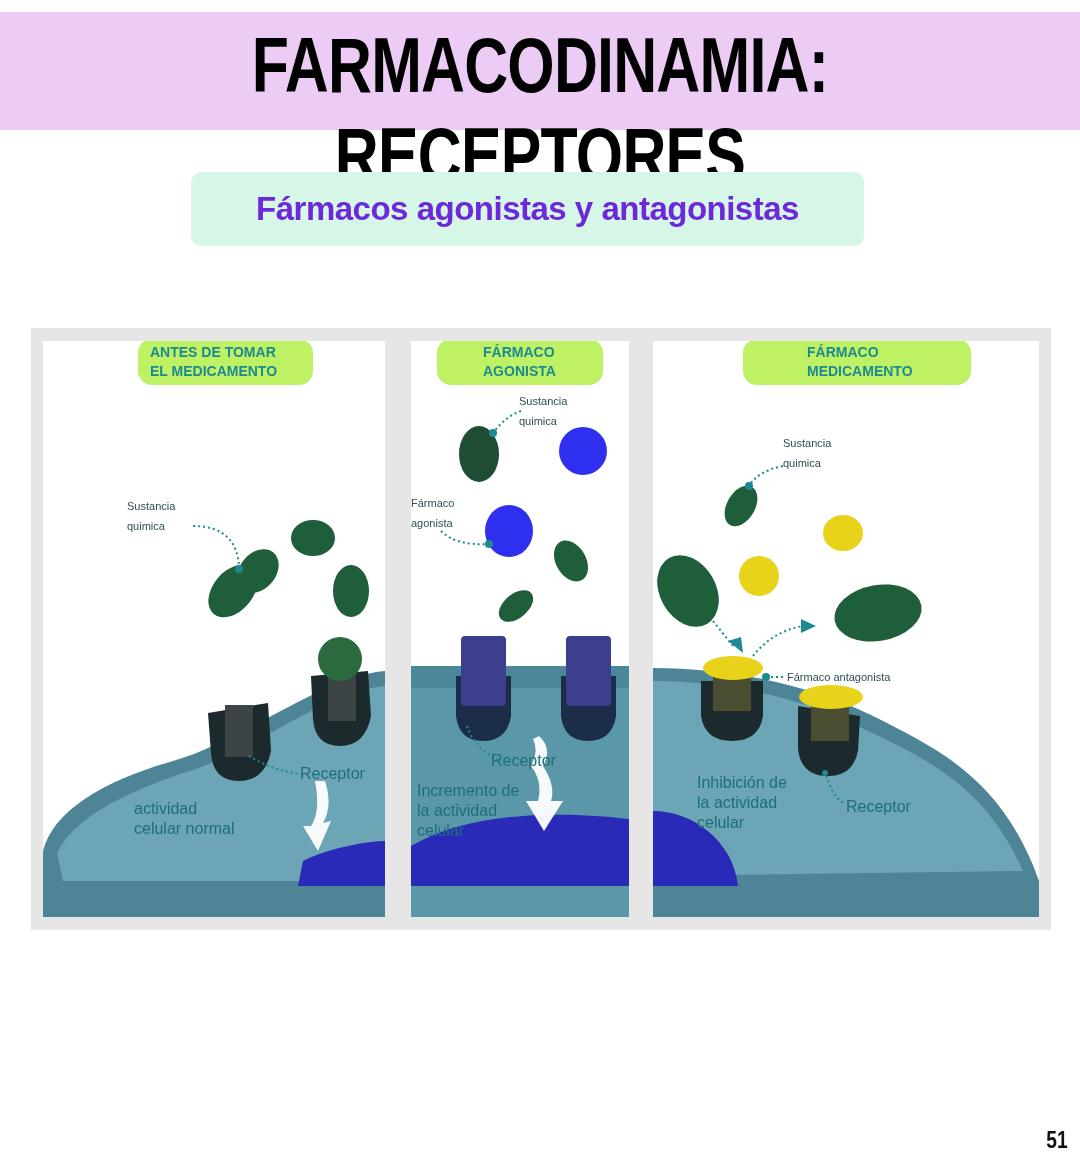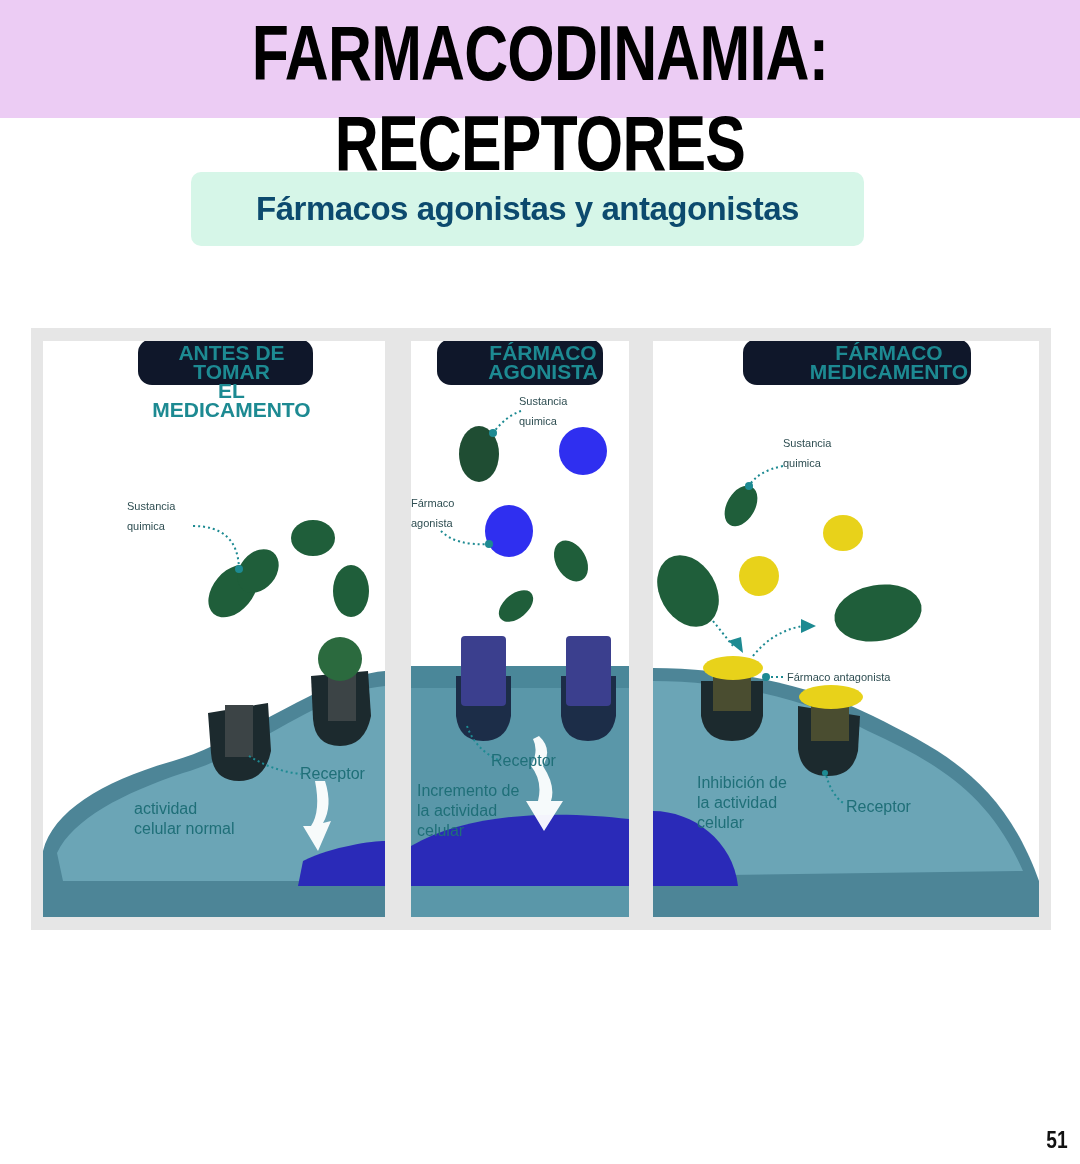--- a/index.html
+++ b/index.html
@@ -1,26 +1,26 @@
 <!DOCTYPE html>
 <html><head>
 <meta charset="utf-8">
 <style>
   html,body{margin:0;padding:0;}
   body{width:1080px;height:1164px;background:#ffffff;position:relative;overflow:hidden;font-family:"DejaVu Sans",sans-serif;}
-  .header{position:absolute;left:0;top:0;width:1080px;height:118px;background:#ecccf4;}
+  .header{position:absolute;left:0;top:12px;width:1080px;height:118px;background:#ecccf4;}
   .header .title{position:absolute;left:0;right:0;top:8px;text-align:center;font-family:"Liberation Sans",sans-serif;font-weight:bold;font-size:78px;letter-spacing:-1px;color:#000;transform:scaleX(0.78);transform-origin:center;line-height:90px;}
   .subtitle-box{position:absolute;left:191px;top:172px;width:673px;height:74px;background:#d6f6e8;border-radius:10px;}
-  .subtitle-box .txt{position:absolute;left:0;right:0;top:18px;text-align:center;font-family:"Liberation Sans",sans-serif;font-weight:bold;font-size:33px;color:#0c4a6e;letter-spacing:-0.5px;}
+  .subtitle-box .txt{position:absolute;left:0;right:0;top:18px;text-align:center;font-family:"Liberation Sans",sans-serif;font-weight:bold;font-size:33px;color:#6d28d9;letter-spacing:-0.5px;}
   .figure{position:absolute;left:31px;top:328px;width:1020px;height:602px;background:#e6e6e6;}
   .panel{position:absolute;top:13px;height:576px;background:#fff;overflow:hidden;}
   .p1{left:12px;width:342px;}
   .p2{left:380px;width:218px;}
   .p3{left:622px;width:386px;}
-  .pill{position:absolute;background:#0f172a;border-radius:14px;color:#1d8a92;font-family:"Liberation Sans",sans-serif;font-weight:bold;font-size:21px;line-height:19px;text-align:center;}
+  .pill{position:absolute;background:#bef264;border-radius:14px;color:#1d8a92;font-family:"Liberation Sans",sans-serif;font-weight:bold;font-size:14px;line-height:19px;text-align:left;}
   .lbl{position:absolute;font-family:"Liberation Sans",sans-serif;font-size:11px;line-height:20px;color:#2f4e52;}
   .lbl.teal{color:#1f6f78;font-size:16px;}
   svg.art{position:absolute;left:0;top:0;}
   .pagenum{position:absolute;right:12px;top:1126px;font-family:"Liberation Sans",sans-serif;font-weight:bold;font-size:24px;color:#111;transform:scaleX(0.8);transform-origin:right;}
 </style>
 </head>
 <body>
 
 <div class="header">
   <div class="title">FARMACODINAMIA: RECEPTORES</div>

